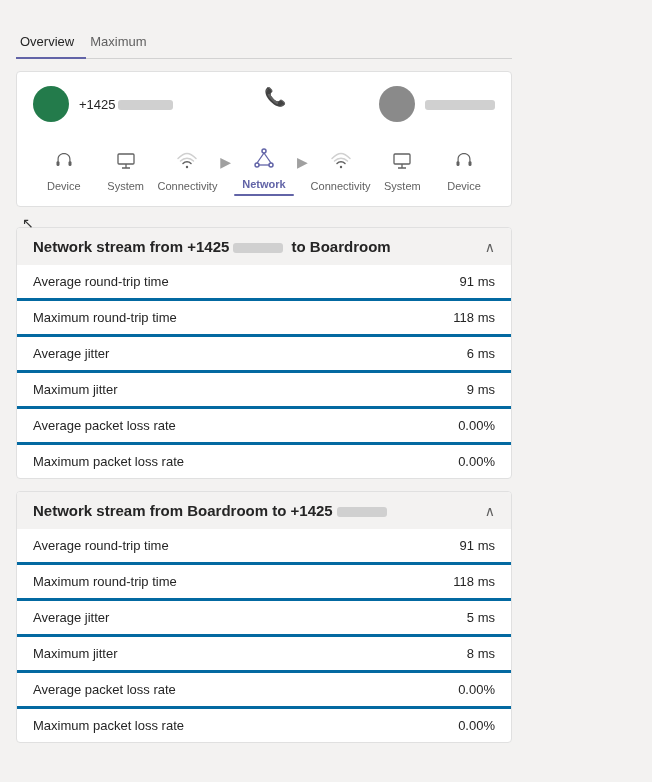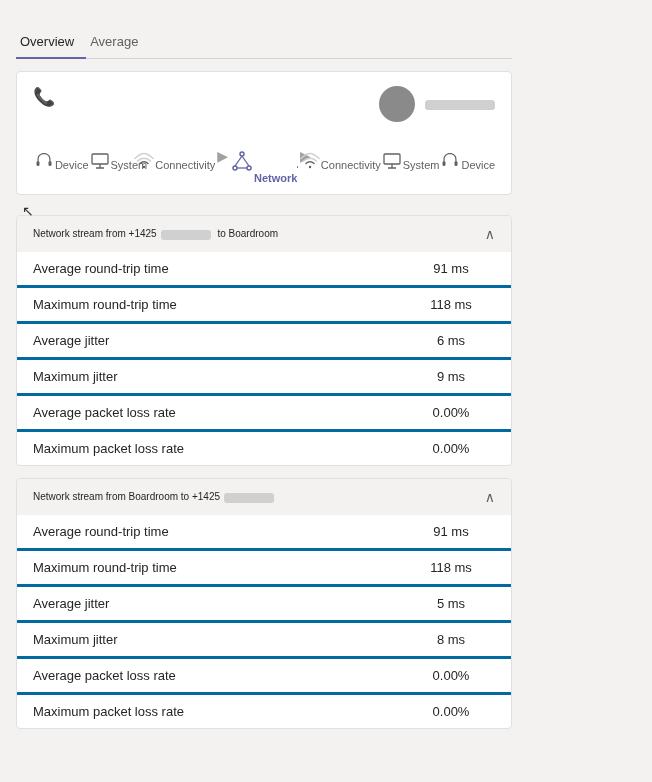--- a/index.html
+++ b/index.html
@@ -131,30 +131,28 @@
     .network-icons-row {
       display: flex;
       align-items: center;
       justify-content: center;
       gap: 0;
       margin-top: 14px;
       padding-top: 10px;
     }
     .net-icon-item {
       display: flex;
-      flex-direction: row;
+      flex-direction: column;
       align-items: center;
       width: 68px;
       cursor: pointer;
-      justify-content: flex-end;
     }
     .net-icon-item.active .net-icon-label {
       color: #6264a7;
       font-weight: 600;
-      margin-top: 26px;
     }
     .net-icon-item.active .net-icon-sym {
       color: #6264a7;
     }
     .net-icon-item .net-icon-sym {
       font-size: 20px;
       color: #616161;
       margin-bottom: 3px;
     }
     .net-icon-label {
@@ -184,22 +182,22 @@
     }
     .section-header {
       display: flex;
       align-items: center;
       justify-content: space-between;
       background: #f3f2f1;
       padding: 10px 16px;
       cursor: pointer;
     }
     .section-header-title {
-      font-size: 10px;
-      font-weight: 400;
+      font-size: 15px;
+      font-weight: 700;
       color: #252525;
     }
     .chevron-up {
       font-size: 14px;
       color: #616161;
     }
     .data-table {
       width: 100%;
       border-collapse: collapse;
     }
@@ -209,39 +207,45 @@
     .data-table tr:last-child {
       border-bottom: none;
       margin-left: 40px;
     }
     .data-table td {
       padding: 9px 16px;
       font-size: 13px;
       color: #252525;
     }
     .data-table td:last-child {
-      text-align: center;
+      text-align: right;
       width: 120px;
     }
   </style>
 </head>
 <body>
 
 <div class="page-wrapper">
 
   <div class="timestamp"></div>
 
   <div class="tabs-bar">
     <div class="tab active">Overview</div>
-    <div class="tab">Average</div>
+    <div class="tab">Maximum</div>
   </div>
 
   <div class="call-card">
     <div class="call-participants">
 
+      <div class="participant-left">
+        <div class="avatar-circle avatar-green"></div>
+        <div class="participant-info">
+          <span class="participant-number">+1425<span class="redacted-bar" style="width:55px; margin-left:2px;"></span></span>
+        </div>
+      </div>
 
       <div class="call-center">
         <div class="phone-icon">📞</div>
         <div class="status-complete"></div>
         <div class="status-duration"></div>
         <div class="audio-quality-label"></div>
         <div class="audio-quality-value"></div>
       </div>
 
       <div class="participant-right">

